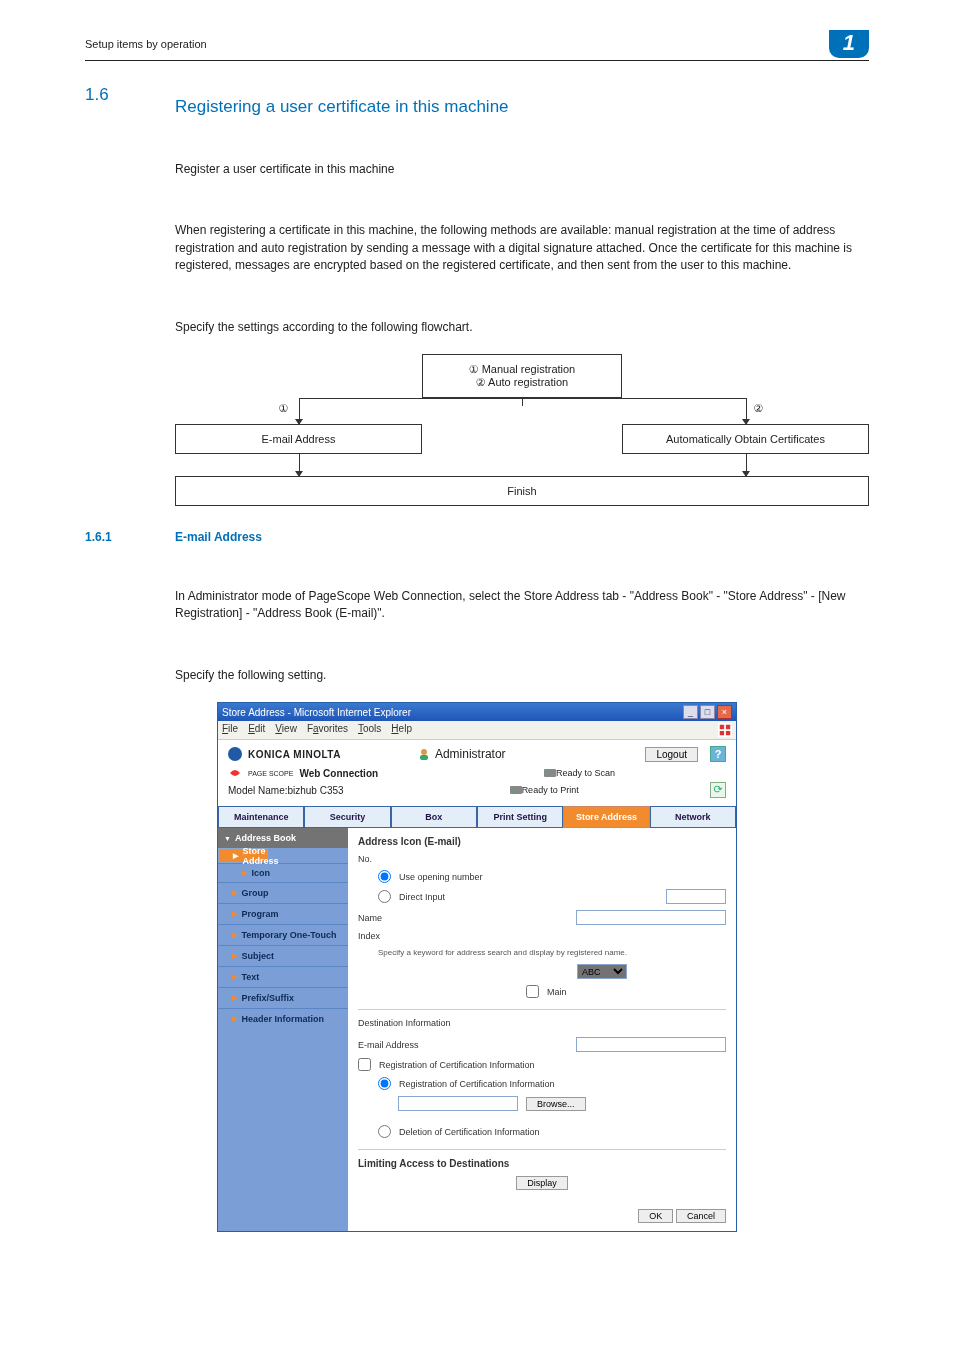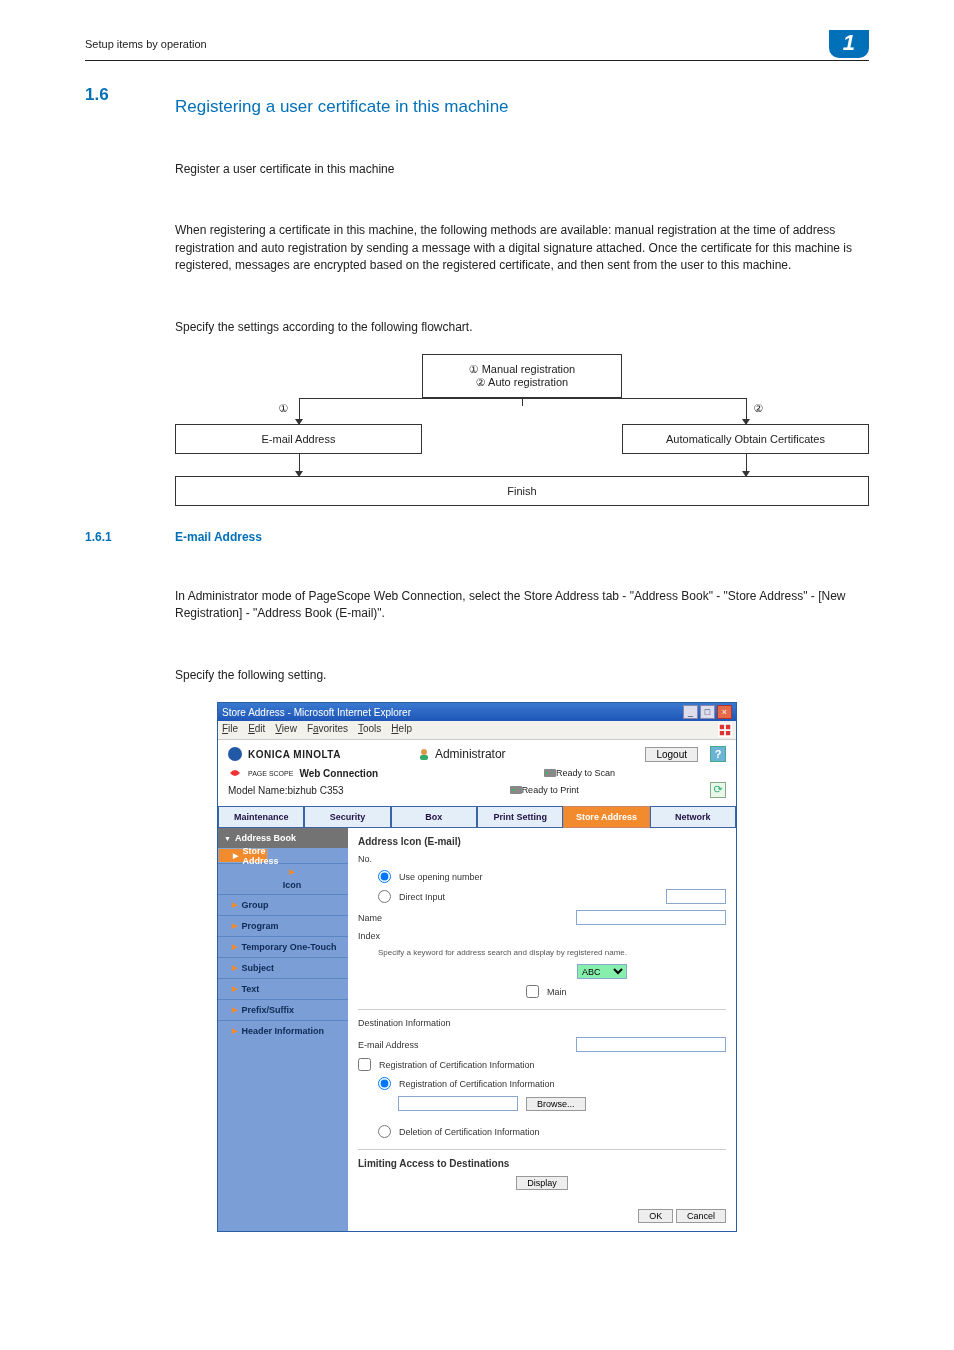--- a/index.html
+++ b/index.html
@@ -26,21 +26,21 @@
     background: #0070b8;
     color: #fff;
     font-weight: bold;
     font-style: italic;
     font-size: 22px;
     padding: 0 14px 2px 14px;
     border-radius: 0 0 10px 10px;
     line-height: 26px;
   }
   .h2row { display: flex; gap: 40px; margin-bottom: 14px; }
-  .h2num { color: #0070b8; font-weight: bold; font-size: 17px; width: 50px; }
+  .h2num { color: #0070b8; font-weight: normal; font-size: 17px; width: 50px; }
   .h2text { color: #0070b8; font-weight: normal; font-size: 17px; margin-top: 12px; }
   .bodytext { margin-left: 90px; margin-bottom: 10px; line-height: 1.45; font-size: 12px; margin-top: 44px; }
   .flowchart { margin: 18px 0 24px 90px; }
   .fc-row { display: flex; align-items: stretch; }
   .fc-box {
     border: 1px solid #333;
     text-align: center;
     padding: 8px 6px;
     font-size: 11px;
     background: #fff;
@@ -88,31 +88,31 @@
   .status-icon { width:12px;height:12px; }
   .reload-icon { margin-left:auto; width:16px;height:16px;border:1px solid #8a8;background:#e9f7e9;text-align:center;font-size:11px;color:#2a7; }
   .tabbar { display:flex; margin:6px 0 0 0; }
   .tab { flex:1; text-align:center; padding:5px 2px; font-size:9px; font-weight:bold; border:1px solid #3a66a7; background:#e3eef9; color:#214; }
   .tab.active { background:#f28a2e; color:#fff; border-color:#c86; }
   .content-row { display:flex; min-height:380px; }
   .sidebar { width:130px; background:#7c9ed6; color:#fff; font-size:9px; }
   .side-head { background:#737373; padding:5px 6px; font-weight:bold; display:flex; align-items:center; gap:4px; }
   .side-item { padding:5px 6px 5px 14px; border-top:1px solid #5b86c4; display:flex; align-items:center; gap:4px; color:#0d2a54; font-weight:bold;}
   .side-item.sel { background:#f28a2e; color:#fff; }
-  .side-sub { padding:4px 6px 4px 24px; border-top:1px solid #5b86c4; color:#0d2a54; font-weight:bold; font-size:9px; display:flex; gap:4px; align-items:center;flex-direction:column;}
+  .side-sub { padding:4px 6px 4px 24px; border-top:1px solid #5b86c4; color:#0d2a54; font-weight:bold; font-size:9px; display:flex; gap:4px; align-items:center;}
   .tri { font-size:7px; color:#f28a2e; }
   .side-head .tri { color:#fff; }
   .mainpane { flex:1; padding:8px 10px; color:#333; }
   .mp-h { font-weight:bold; font-size:10px; margin-bottom:4px; }
   .fieldrow { display:flex; align-items:center; padding:3px 0; font-size:9px; gap:8px; }
   .fieldrow label { width:90px; }
   .tinput { border:1px solid #8aa7cf; height:15px; background:#fff; }
   .tinput.sm { width:60px; }
   .tinput.lg { width:150px; }
-  .sel { border:1px solid #8aa7cf; background:#86efac; height:15px; font-size:9px; width:50px; }
+  .sel { border:1px solid #8aa7cf; background:#737373; height:15px; font-size:9px; width:50px; }
   .note9 { font-size:8px; color:#555; margin:4px 0 4px 0; }
   hr.mp { border:none; border-top:1px solid #ccc; margin:8px 0; }
   .btn-sm { border:1px solid #999; background:#eee; padding:1px 10px; font-size:9px; }
   .btnrow { text-align:right; margin-top:16px; }
   .footer {
     margin-top: 260px;
     display:flex; justify-content:space-between;
     border-top:1px solid #222; padding-top:4px;
     font-size:11px;
   }

